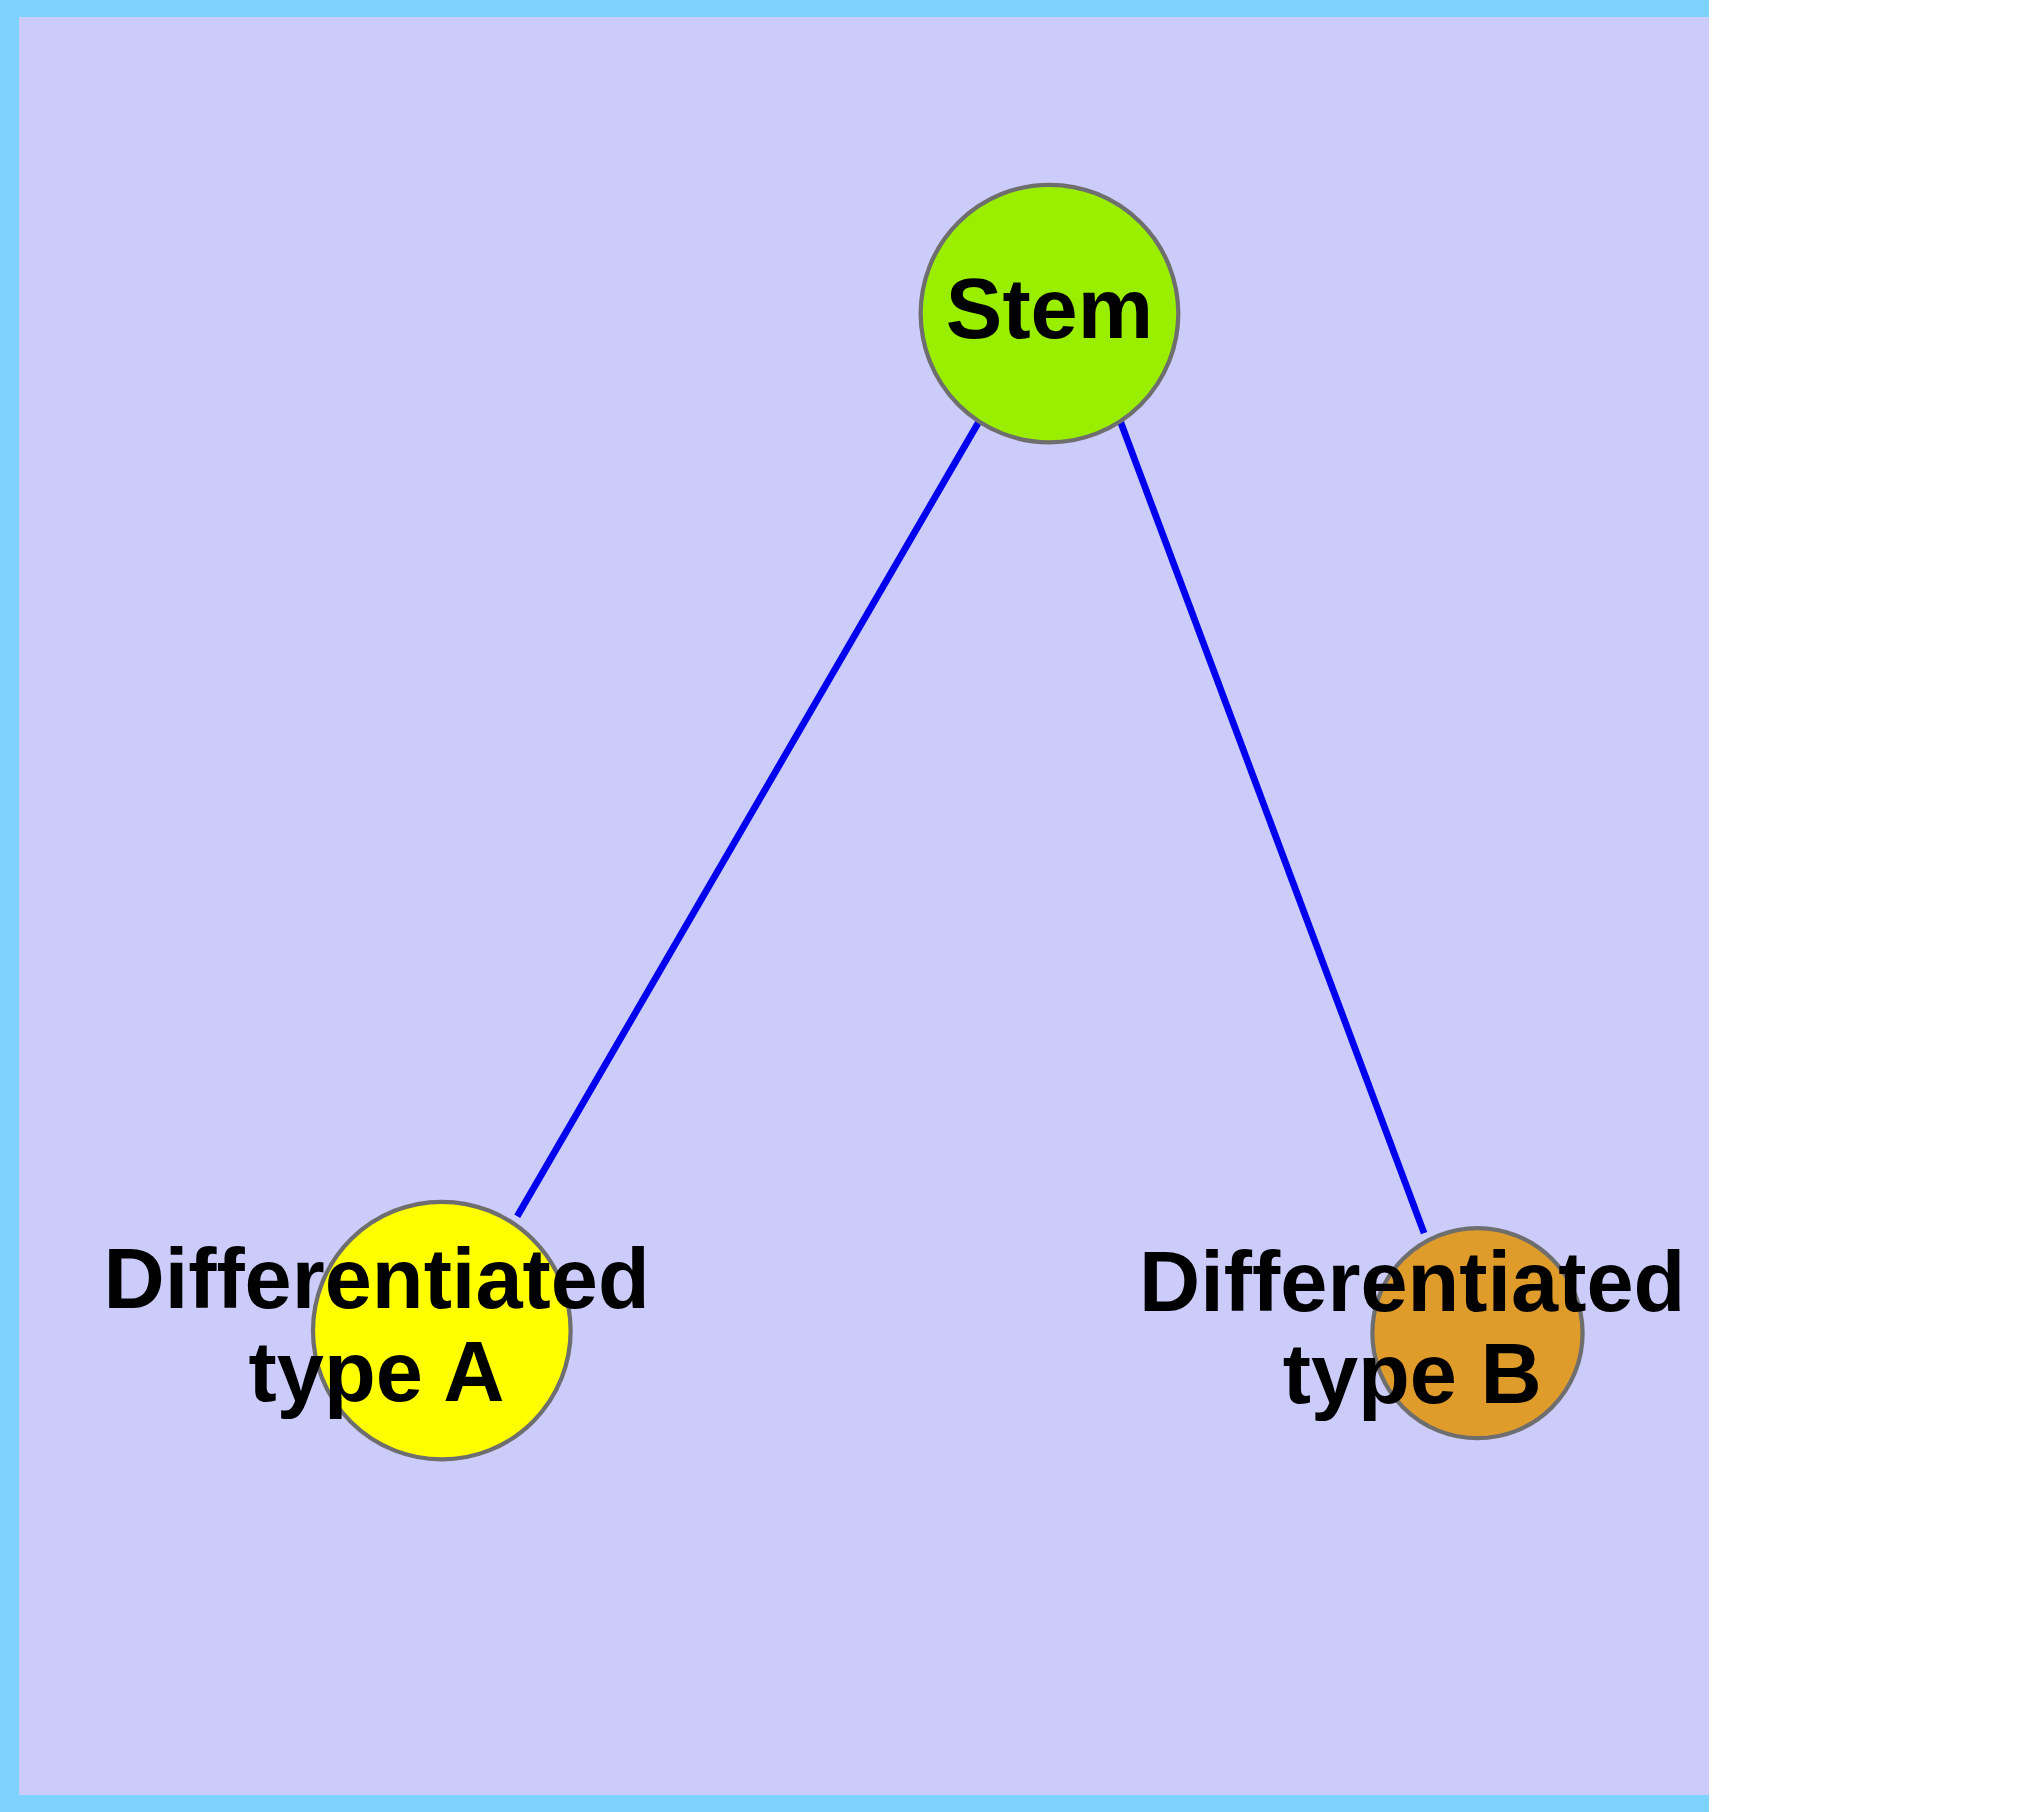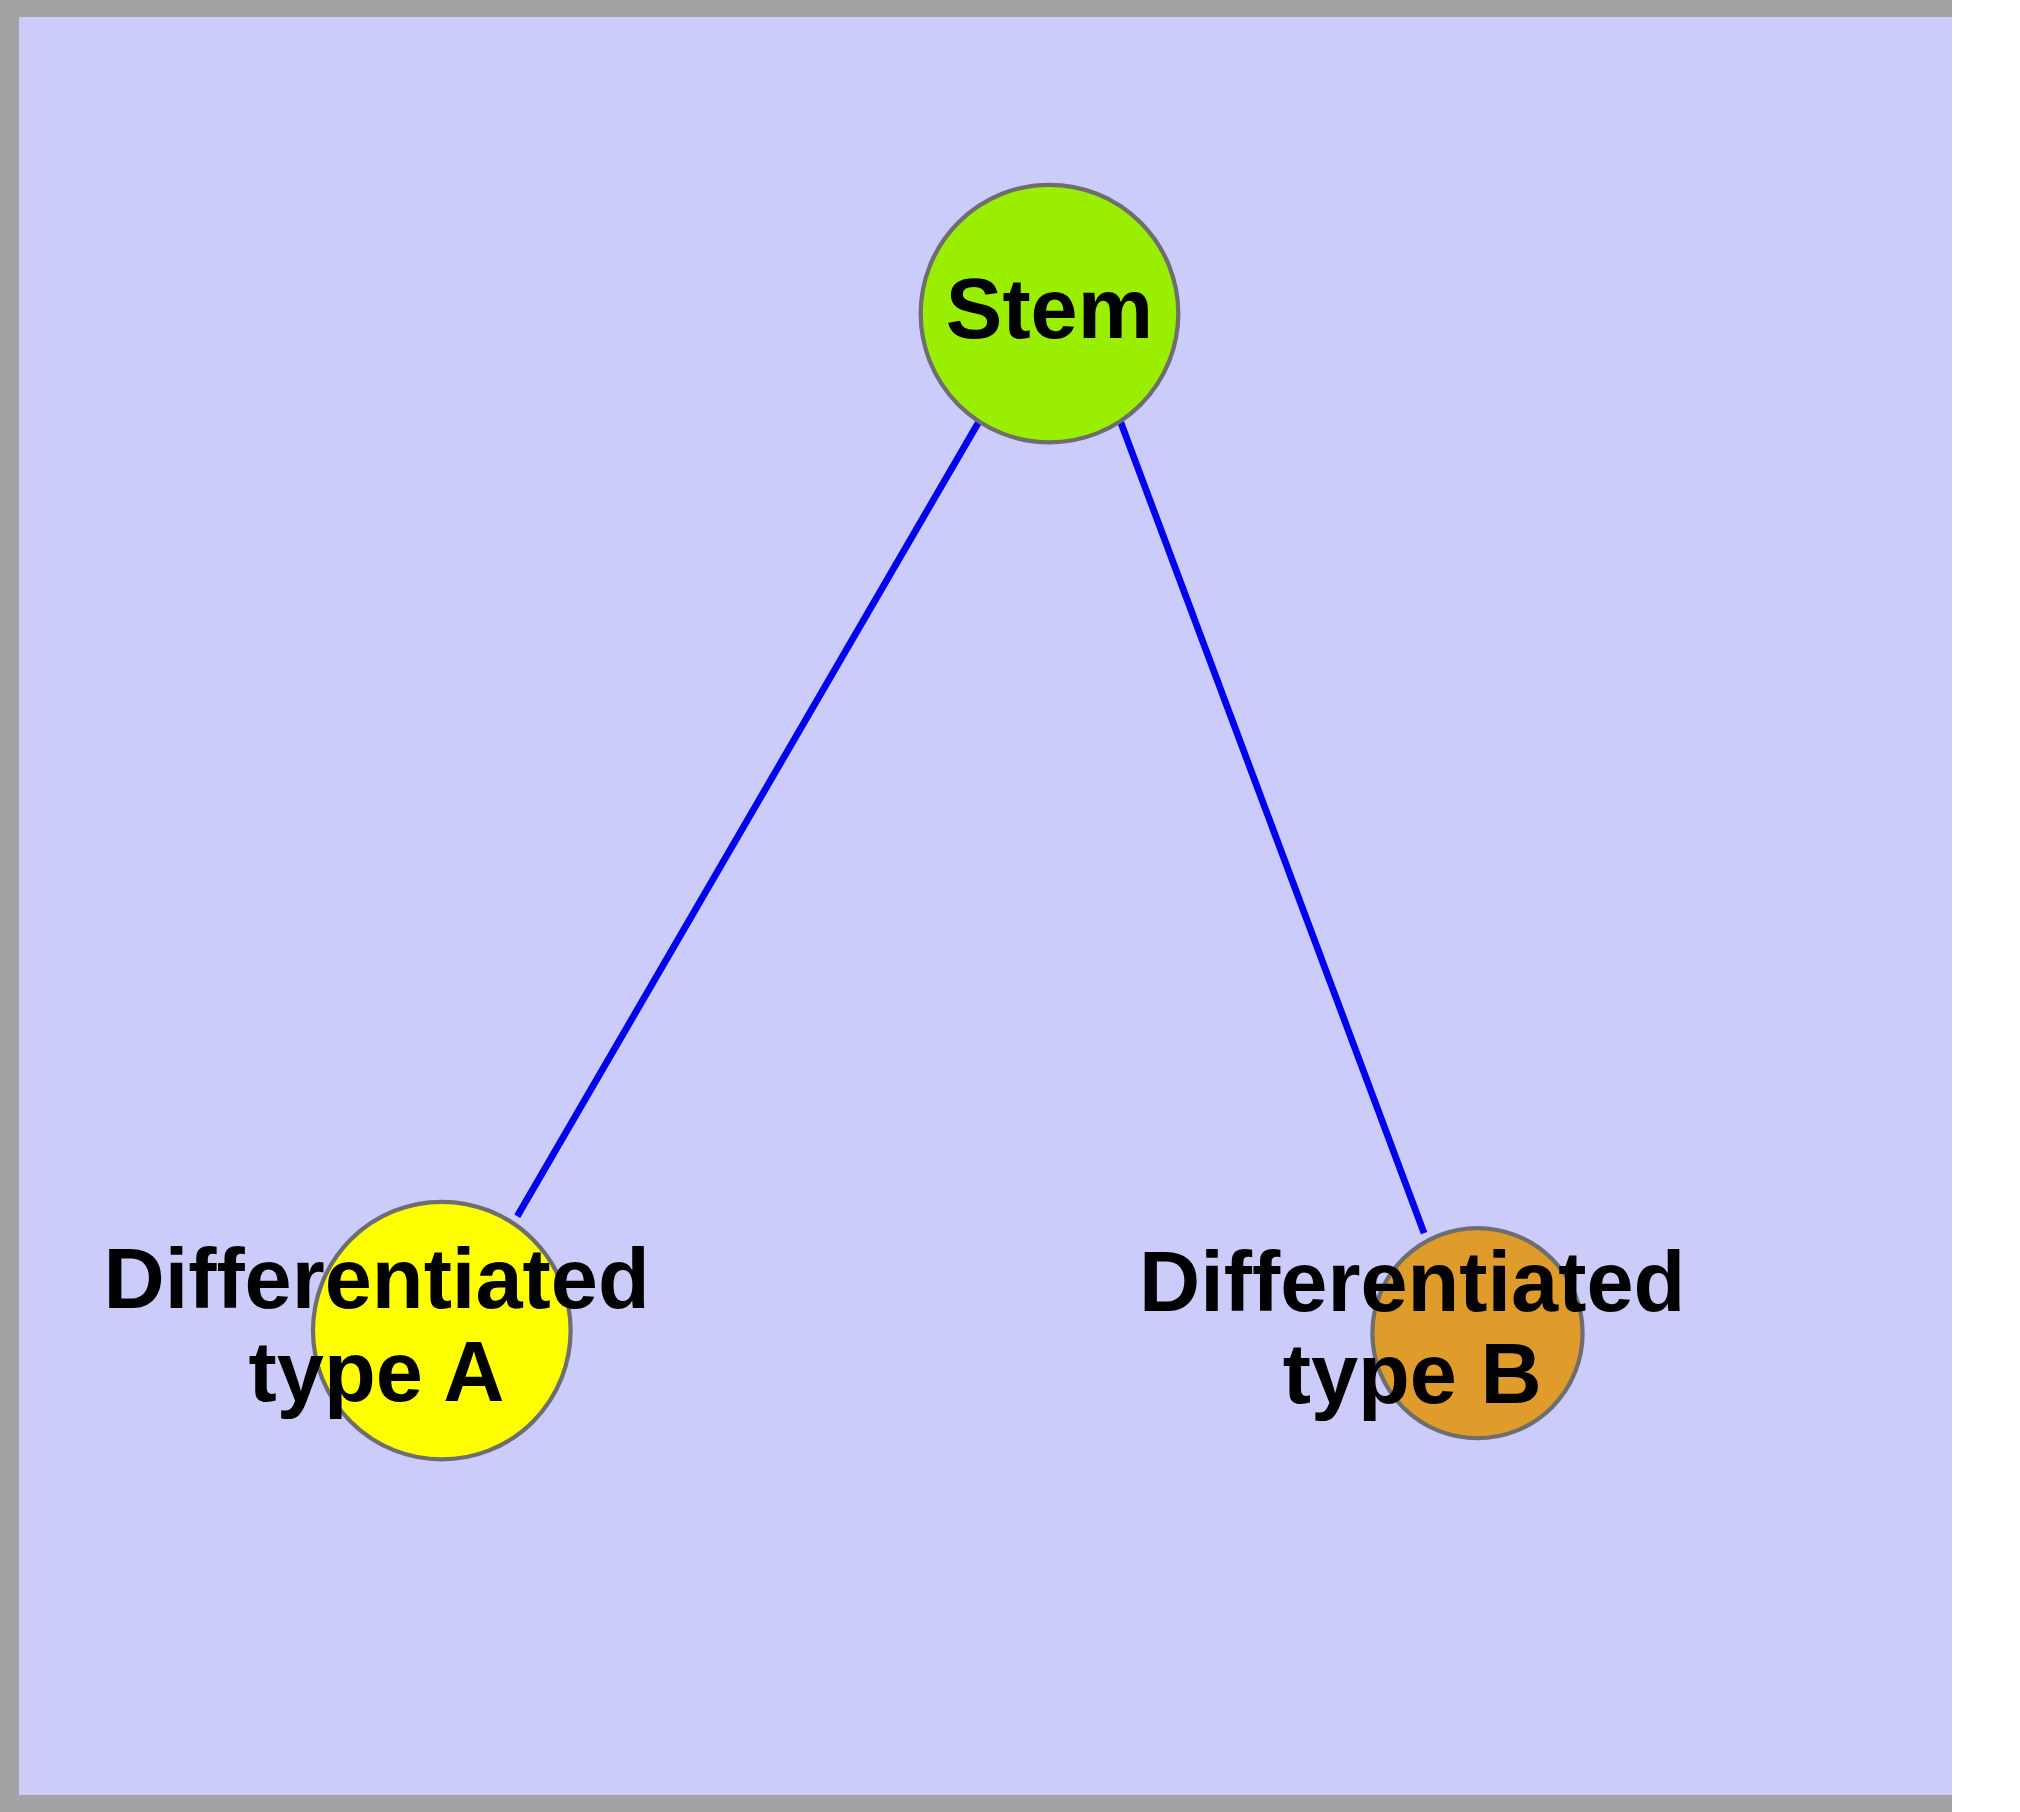--- a/index.html
+++ b/index.html
@@ -2,23 +2,23 @@
 <html style="font-size:13.6px"><head>
 <meta charset="utf-8">
 <style>
   html, body {
     margin: 0;
     padding: 0;
     background: #ffffff;
   }
   #canvas {
     position: relative;
-    width: 1952px;
+    width: 1709px;
     height: 1812px;
-    background: #a3a3a3;
+    background: #7dd3fc;
     overflow: hidden;
     font-family: "Liberation Sans", "DejaVu Sans", sans-serif;
   }
   #plot-bg {
     position: absolute;
     left: 18.6px;
     top: 17px;
     width: 1983px;
     height: 1778px;
     background: #ccccfa;

